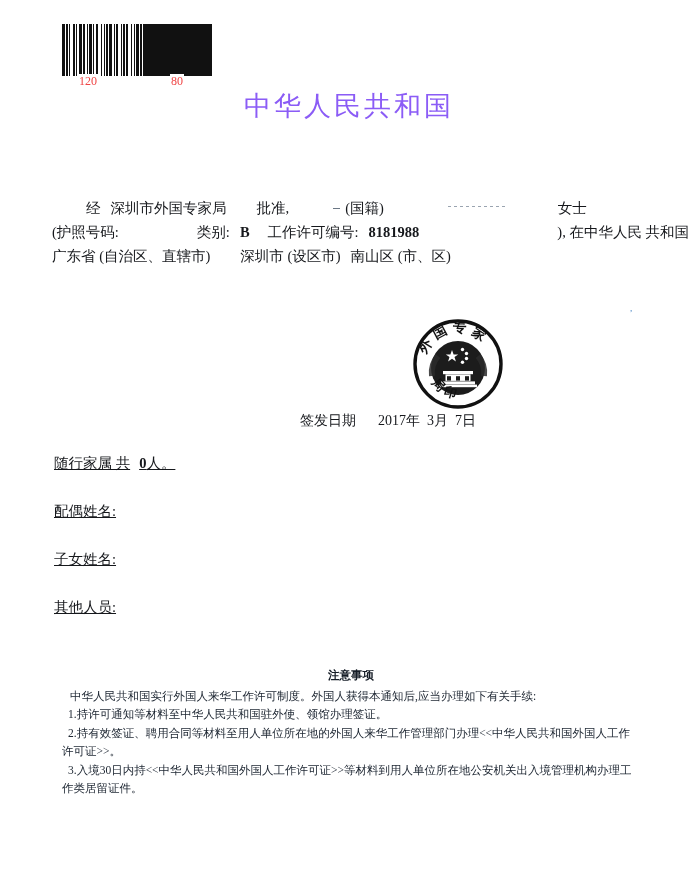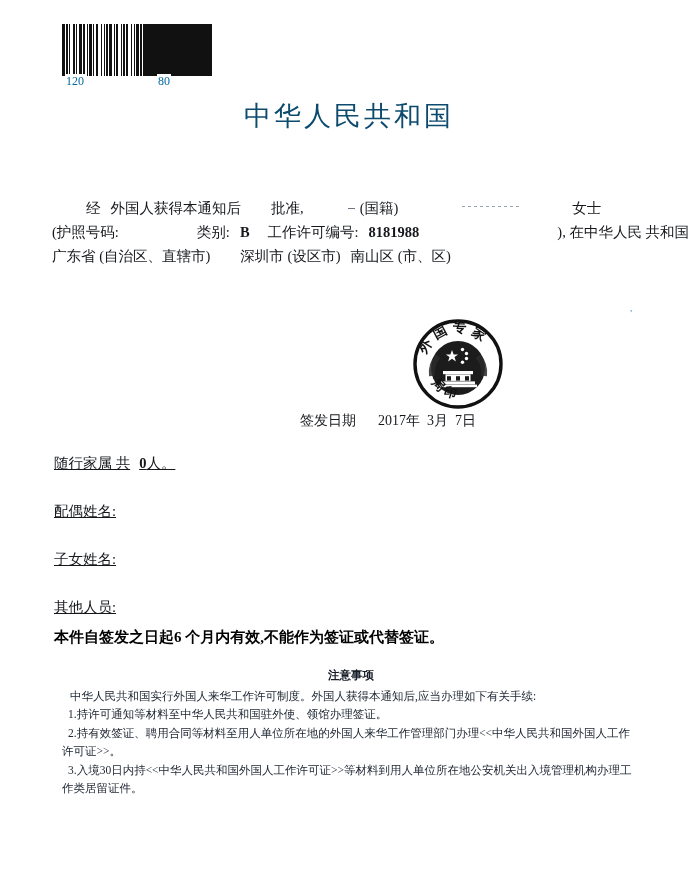--- a/index.html
+++ b/index.html
@@ -5,30 +5,30 @@
   html,body{margin:0;padding:0;background:#ffffff;}
   body{width:698px;height:888px;position:relative;
        font-family:"Liberation Serif","DejaVu Serif",serif;color:#1a1a1a;
        -webkit-font-smoothing:none;}
   .page{position:absolute;left:0;top:0;width:698px;height:888px;overflow:hidden;background:#fff;}
 
   
   .barcode-wrap{position:absolute;left:62px;top:24px;width:150px;height:60px;}
   .barcode{display:flex;align-items:flex-end;height:52px;width:150px;}
   .barcode i{display:block;background:#111;height:100%;}
-  .barcode-num{position:absolute;left:3px;top:50px;width:150px;height:16px;
-       font-family:"Liberation Serif",serif;font-size:12px;color:#0369a1;}
+  .barcode-num{position:absolute;left:16px;top:50px;width:150px;height:16px;
+       font-family:"Liberation Serif",serif;font-size:12px;color:#ef4444;}
   .barcode-num span{position:absolute;background:#fff;padding:0 1px;}
   .bn-a{left:0px;}
   .bn-b{left:92px;}
 
   
   .title{position:absolute;left:0;top:86px;width:698px;text-align:center;}
   .title div{font-size:27px;line-height:40px;letter-spacing:3px;font-weight:400;
-       font-family:"DejaVu Serif","Liberation Serif",serif;color:#0c4a6e;margin-top:10px;}
+       font-family:"DejaVu Serif","Liberation Serif",serif;color:#8b5cf6;}
 
   
   .body-par{position:absolute;left:52px;top:196px;width:600px;
        font-size:14.5px;line-height:24px;color:#16181c;white-space:nowrap;}
   .body-par .ln{position:relative;height:24px;}
   .ind{display:inline-block;width:34px;}
   .gap-s{display:inline-block;width:10px;}
   .gap-m{display:inline-block;width:18px;}
   .gap-l{display:inline-block;width:30px;}
   .bold{font-weight:bold;}
@@ -125,21 +125,21 @@
       <span class="bn-b">80</span>
     </div>
   </div>
 
   <div class="title">
     <div>中华人民共和国</div>
   </div>
 
   <div class="body-par">
     <div class="ln">
-      <span class="ind"></span><span>经</span><span class="gap-s"></span><span>外国人获得本通知后</span><span class="gap-l"></span><span>批准,</span><span class="blank-nat"></span><span>(国籍)</span><span class="gap-l"></span><span class="gap-l"></span><span class="redact"></span><span class="gap-l"></span><span class="gap-m"></span><span>女士</span>
+      <span class="ind"></span><span>经</span><span class="gap-s"></span><span>深圳市外国专家局</span><span class="gap-l"></span><span>批准,</span><span class="blank-nat"></span><span>(国籍)</span><span class="gap-l"></span><span class="gap-l"></span><span class="redact"></span><span class="gap-l"></span><span class="gap-m"></span><span>女士</span>
     </div>
     <div class="ln">
       <span>(护照号码:</span><span class="gap-l"></span><span class="gap-l"></span><span class="gap-m"></span><span>类别:</span><span class="gap-s"></span><span class="bold">B</span><span class="gap-m"></span><span>工作许可编号:</span><span class="gap-s"></span><span class="bold">8181988</span><span class="gap-l"></span><span class="gap-l"></span><span class="gap-l"></span><span class="gap-l"></span><span class="gap-m"></span><span>), 在中华人民 共和国</span>
     </div>
     <div class="ln">
       <span>广东省 (自治区、直辖市)</span><span class="gap-l"></span><span>深圳市 (设区市)</span><span class="gap-s"></span><span>南山区 (市、区)</span>
       <span class="tiny-mark">,</span>
     </div>
   </div>
 
@@ -195,21 +195,20 @@
       <span>配偶姓名:</span>
     </div>
     <div class="row">
       <span>子女姓名:</span>
     </div>
     <div class="row">
       <span>其他人员:</span>
     </div>
   </div>
 
-  <div class="validity">本件自签发之日起6 个月内有效,不能作为签证或代替签证。</div>
 
   <div class="notice">
     <h4>注意事项</h4>
     <p class="indent1">中华人民共和国实行外国人来华工作许可制度。外国人获得本通知后,应当办理如下有关手续:</p>
     <p class="item">1.持许可通知等材料至中华人民共和国驻外使、领馆办理签证。</p>
     <p class="item">2.持有效签证、聘用合同等材料至用人单位所在地的外国人来华工作管理部门办理&lt;&lt;中华人民共和国外国人工作许可证&gt;&gt;。</p>
     <p class="item">3.入境30日内持&lt;&lt;中华人民共和国外国人工作许可证&gt;&gt;等材料到用人单位所在地公安机关出入境管理机构办理工作类居留证件。</p>
   </div>
 
 </div>

